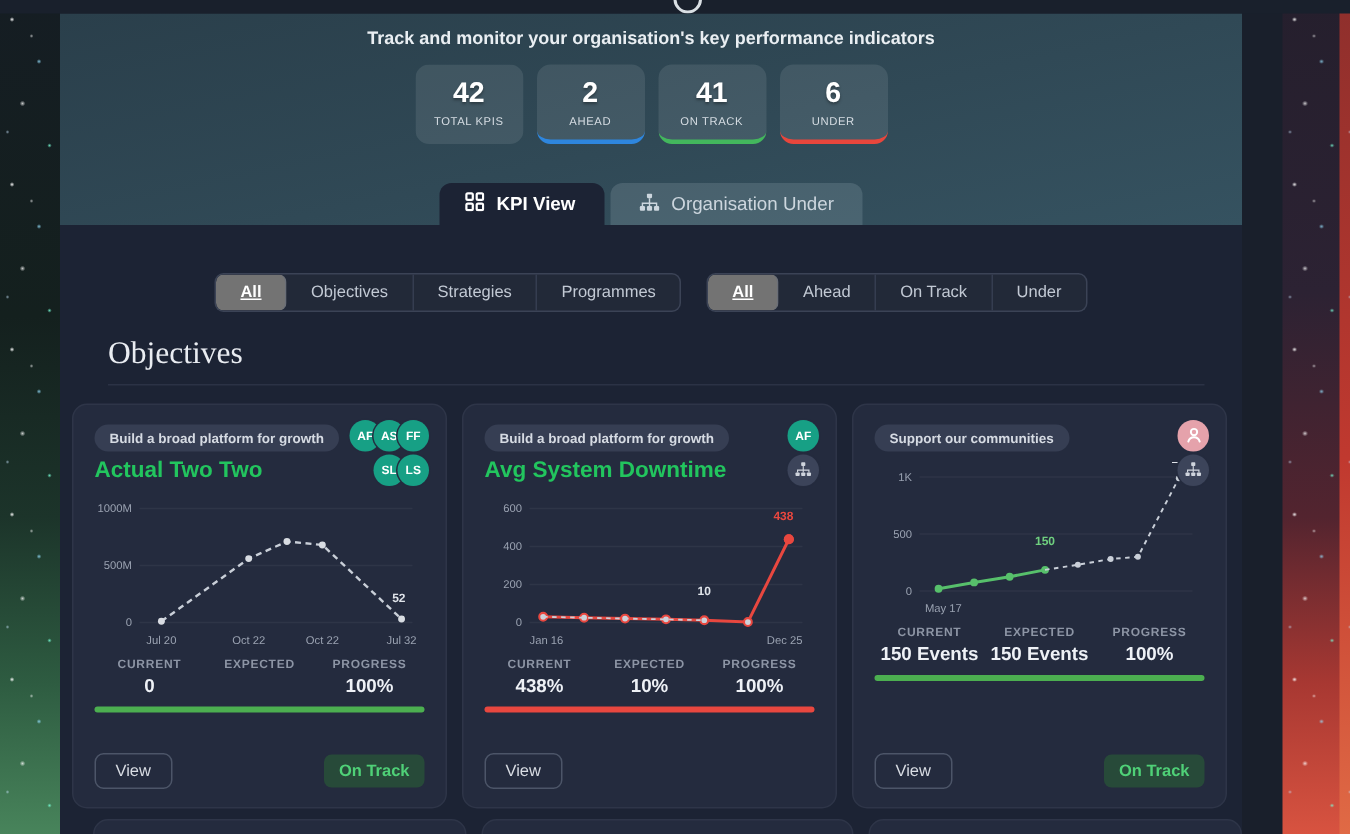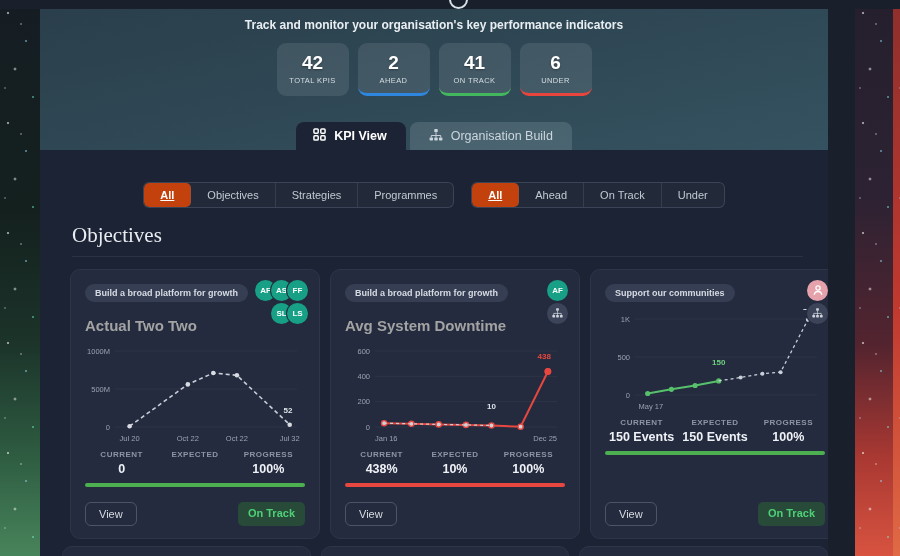--- a/index.html
+++ b/index.html
@@ -52,31 +52,31 @@
 
   
   .panel{position:relative;height:406px;background:#1c2334;overflow:hidden;}
 
   .filter-row{display:flex;justify-content:center;gap:17px;padding-top:32px;}
   .btn-group{display:flex;background:#222938;border:1px solid rgba(90,100,125,.45);
     border-radius:6px;overflow:hidden;}
   .fbtn{padding:6px 16px;font-size:11px;color:#c2c9d4;cursor:pointer;white-space:nowrap;
     border-right:1px solid rgba(90,100,125,.35);}
   .fbtn:last-child{border-right:none;}
-  .fbtn.active{background:#c2410c;color:#fff;font-weight:bold;border-radius:5px;text-decoration:underline;}
+  .fbtn.active{background:#737373;color:#fff;font-weight:bold;border-radius:5px;text-decoration:underline;}
 
   .section-head{margin:15px 32px 0;font-family:"Liberation Serif",serif;font-size:21px;color:#e9ecf1;}
   .divider{height:1px;background:#2b3245;margin:8px 25px 0 32px;}
 
-  .cards{display:flex;gap:10px;padding:12px 0 0 30px;}
+  .cards{display:flex;gap:10px;padding:12px 0 0 8px;}
   .card{width:250px;height:270px;background:#242b3e;border:1px solid #2e3548;border-radius:10px;
     box-sizing:border-box;padding:12px 14px;position:relative;}
   .tag{display:inline-block;background:#363e53;color:#d6dbe3;font-size:9px;font-weight:bold;
     padding:4px 10px;border-radius:10px;}
-  .card-title{font-size:15px;color:#a3a3a3;font-weight:600;margin-top:15px;}
+  .card-title{font-size:15px;color:#22c55e;font-weight:600;margin-top:4px;}
 
   .avatars{position:absolute;top:10px;right:11px;width:70px;text-align:right;line-height:0;}
   .av{display:inline-block;width:21px;height:21px;border-radius:50%;background:#17a085;color:#fff;
     font-size:8px;font-weight:bold;line-height:21px;text-align:center;margin-left:-5px;
     box-shadow:0 0 0 1px #242b3e;vertical-align:top;}
   .av-row2{margin-top:2px;}
   .av-org{background:#3c445a;}
   .av-person{background:#e5a2ab;}
   .av svg{vertical-align:middle;margin-top:-2px;}
 
@@ -87,21 +87,21 @@
   .xtick{fill:#9aa2b1;font-size:7.5px;font-family:"Liberation Sans",sans-serif;}
   .ann{font-size:8px;font-weight:bold;font-family:"Liberation Sans",sans-serif;}
 
   .kpi-stats{display:flex;margin-top:5px;}
   .ks{flex:1;text-align:center;}
   .ks .kl{font-size:8px;color:#8d95a5;font-weight:bold;letter-spacing:.5px;}
   .ks .kv{font-size:12.5px;color:#eef1f6;font-weight:bold;margin-top:3px;}
   .progress{height:4px;border-radius:2px;margin-top:7px;}
 
   .card-foot{position:absolute;bottom:12px;left:14px;right:14px;
-    display:flex;justify-content:space-between;gap:32px;}
+    display:flex;justify-content:space-between;align-items:center;gap:32px;}
   .view-btn{border:1px solid #4c5568;border-radius:6px;padding:5px 13px;font-size:11px;
     color:#d8dce3;background:transparent;cursor:pointer;font-family:"Liberation Sans",sans-serif;}
   .badge{background:#274a39;color:#4fd077;font-size:11px;font-weight:bold;padding:5px 10px;border-radius:5px;}
 
   .cards2{display:flex;gap:10px;padding-left:22px;margin-top:7px;}
   .card-stub{width:250px;height:30px;background:#242b3e;border:1px solid #2e3548;
     border-radius:10px 10px 0 0;box-sizing:border-box;position:relative;overflow:hidden;}
 </style>
 </head>
 <body>
@@ -156,21 +156,21 @@
           <svg width="14" height="12" viewBox="0 0 16 14">
             <g fill="#ccd6de">
                 <rect x="6" y="0" width="4" height="3.6" rx="0.8"></rect>
               <rect x="0.5" y="9.8" width="4" height="3.6" rx="0.8"></rect>
               <rect x="6" y="9.8" width="4" height="3.6" rx="0.8"></rect>
               <rect x="11.5" y="9.8" width="4" height="3.6" rx="0.8"></rect>
               </g>
             <path d="M8 3.6v2.5M2.5 9.8V7.6h11v2.2M8 6.1v3.7" stroke="#ccd6de" stroke-width="1.1" fill="none"></path>
           </svg>
         </span>
-        <span>Organisation Build</span>
+        <span>Organisation Under</span>
       </div>
     </div>
   </div>
 
   <div class="panel">
 
     <div class="filter-row">
       <div class="btn-group">
         <div class="fbtn active">All</div>
         <div class="fbtn">Objectives</div>

